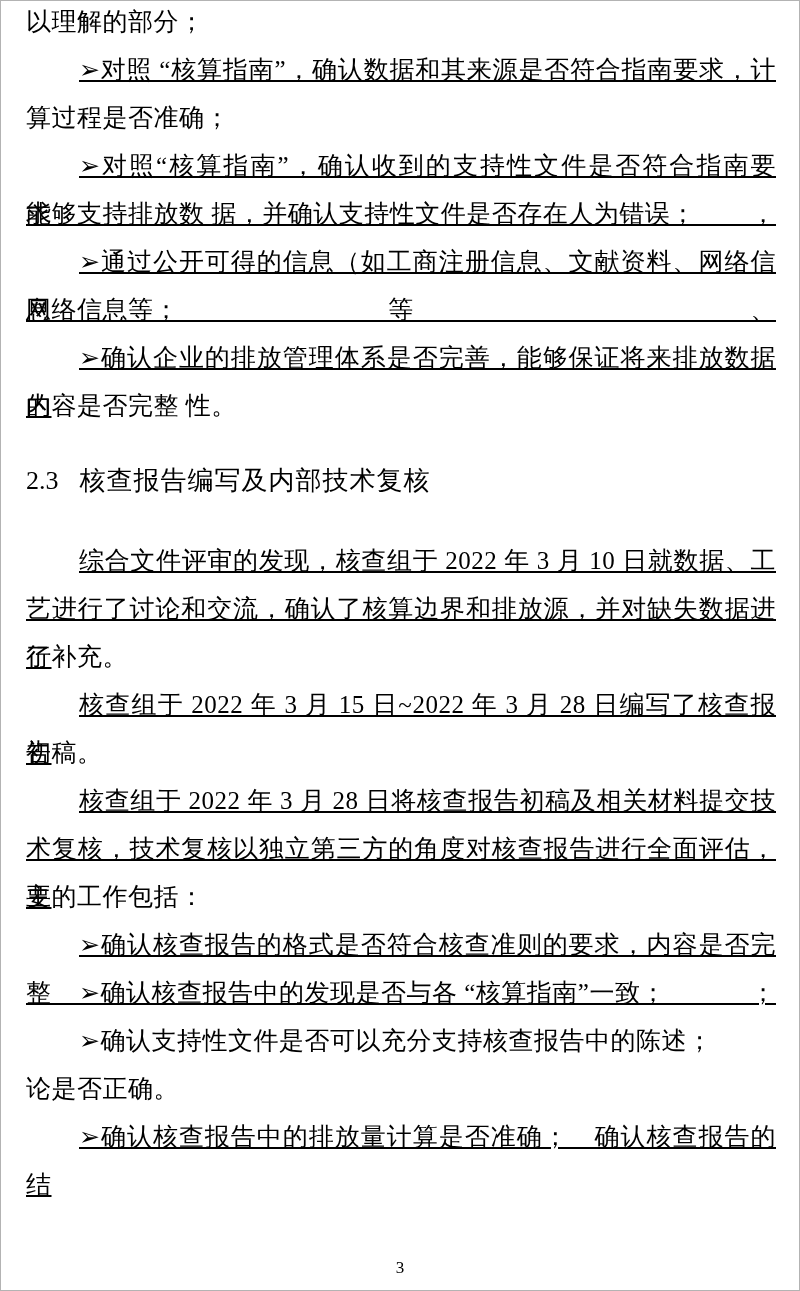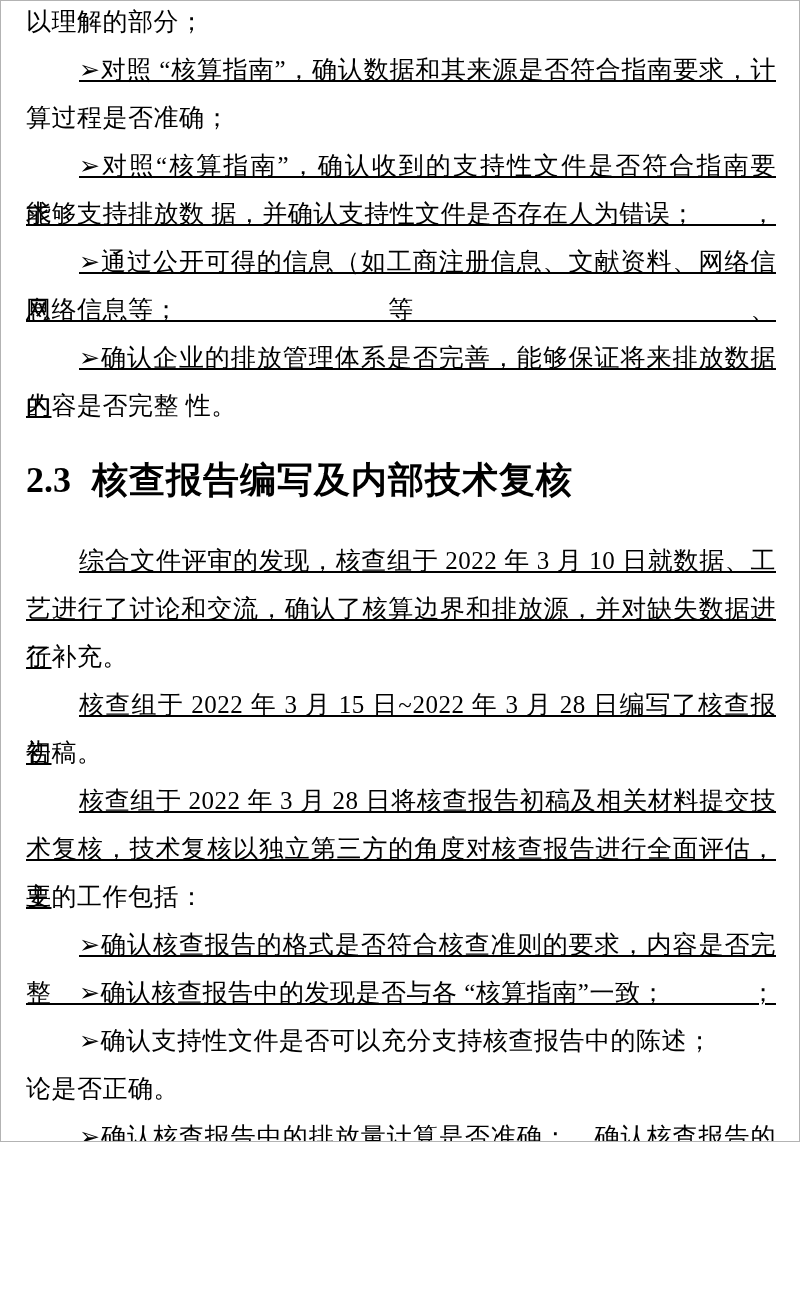--- a/index.html
+++ b/index.html
@@ -3,21 +3,21 @@
 <meta charset="utf-8">
 <style>
   html, body {
     margin: 0;
     padding: 0;
     background: #ffffff;
   }
   .page {
     position: relative;
     width: 800px;
-    height: 1142px;
+    height: 1291px;
     background: #ffffff;
     box-sizing: border-box;
     border: 1px solid #b3b3b3;
     overflow: hidden;
     font-family: "Liberation Serif", "DejaVu Serif", serif;
     color: #000000;
   }
   .doc {
     position: absolute;
     left: 25px;
@@ -37,22 +37,22 @@
     text-align-last: justify;
     text-decoration: underline;
   }
   .line.indent {
     text-indent: 53px;
   }
   .heading {
     height: 48px;
     line-height: 48px;
     margin: 26px 0 33px 0;
-    font-weight: bold;
-    font-size: 36px;
+    font-weight: normal;
+    font-size: 26px;
     white-space: nowrap;
   }
   .heading .num {
     font-family: "Liberation Serif", "DejaVu Serif", serif;
     margin-right: 21px;
     letter-spacing: 0;
   }
   .heading .title {
     font-family: "Liberation Sans", "DejaVu Sans", sans-serif;
     letter-spacing: 1px;

